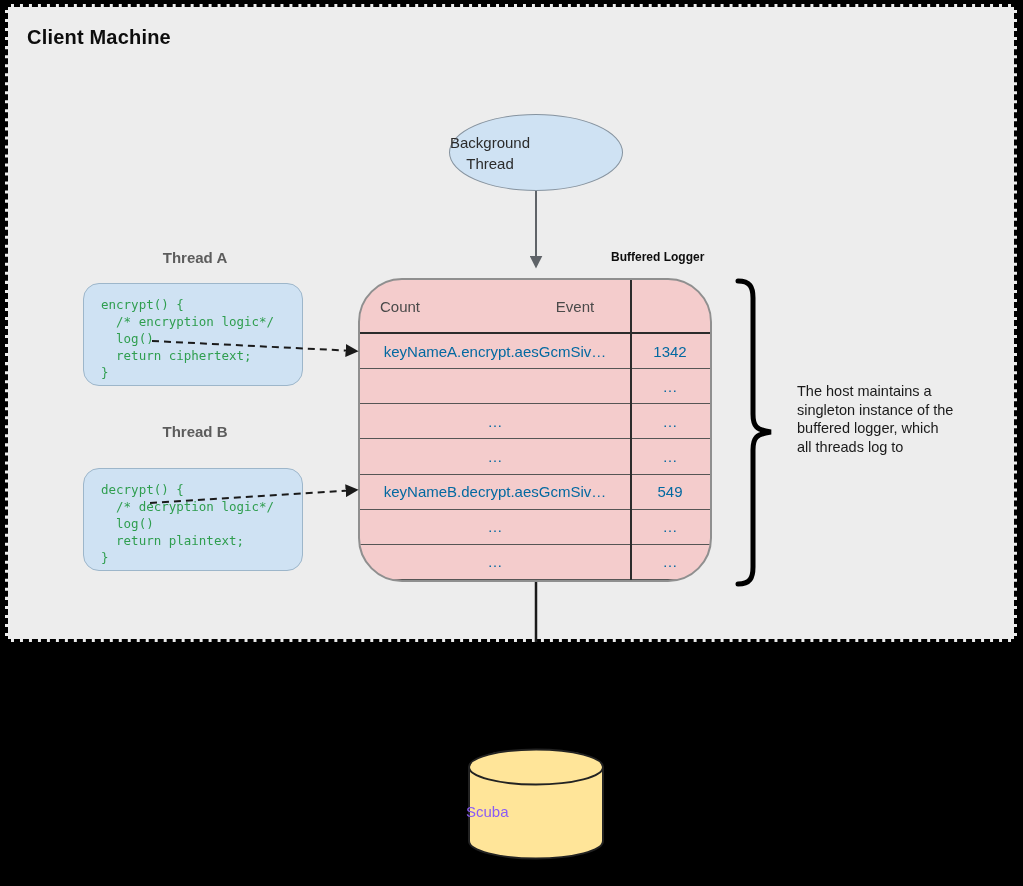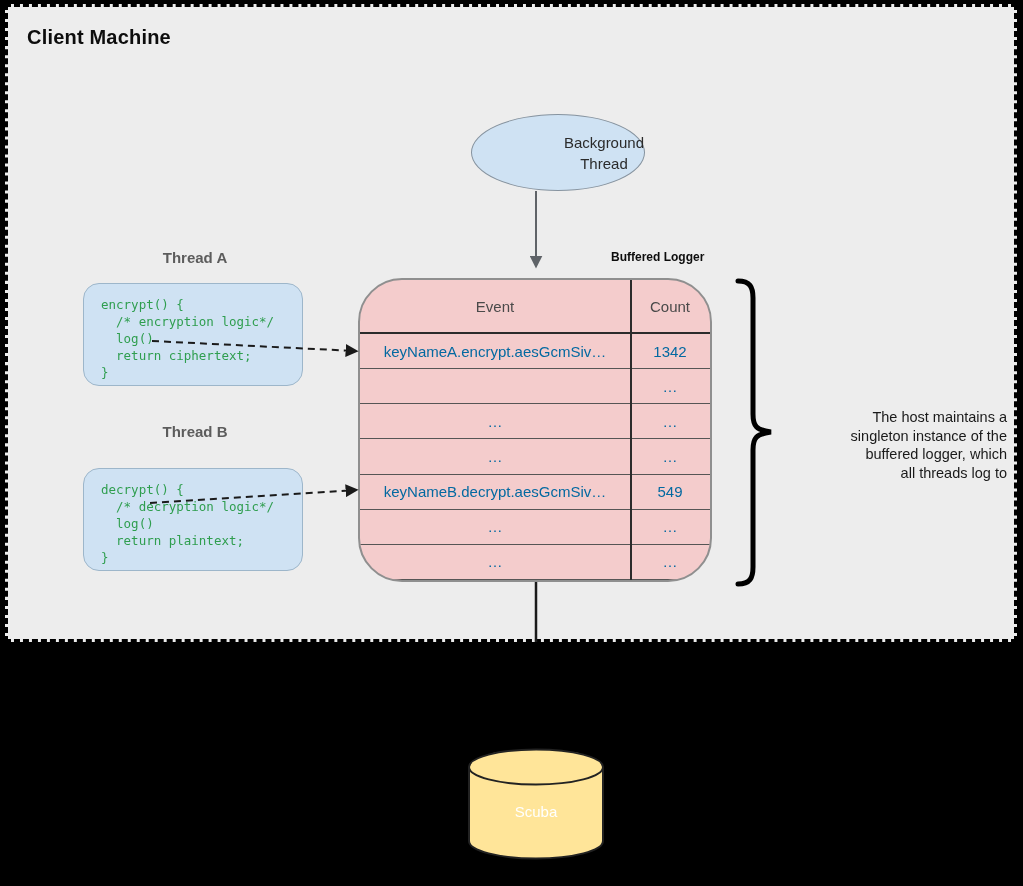--- a/index.html
+++ b/index.html
@@ -15,24 +15,24 @@
     left:5px;top:4px;width:1012px;height:638px;box-sizing:border-box;
     background:var(--client-bg,#ededed);
     border:3px dashed #000;
   }
   .client-title{
     left:27px;top:26px;font-size:20px;font-weight:bold;color:#0d0d0d;letter-spacing:.2px;
   }
 
   
   .bg-thread{
-    left:471px;top:114px;width:174px;height:77px;box-sizing:border-box;
+    left:449px;top:114px;width:174px;height:77px;box-sizing:border-box;
     background:var(--blue-fill,#cfe2f3);
     border:1.5px solid #86939f;border-radius:50%;
-    display:flex;align-items:center;justify-content:flex-end;
+    display:flex;align-items:center;justify-content:flex-start;
   }
   .bg-thread .lbl{
     white-space:pre-line;text-align:center;font-size:15px;line-height:21px;color:#2b2b2b;
   }
 
   
   .thread-label{
     width:220px;text-align:center;font-size:15px;font-weight:bold;color:#5c5c5c;
   }
   .t-a{left:85px;top:249px;}
@@ -64,27 +64,27 @@
   .trow{flex:1;display:flex;border-bottom:1px solid #555;}
   .trow:last-child{border-bottom:none;}
   .cell{display:flex;align-items:center;justify-content:center;color:#0369a1;font-size:15px;}
   .cell.event{width:270px;}
   .cell.count{flex:1;}
   .thead .cell{color:#4a4a4a;font-size:15px;}
   .tdivider{position:absolute;left:270px;top:0;bottom:0;width:2px;background:#2b2b2b;}
 
   
   .annotation{
-    left:797px;top:408px;width:210px;
-    font-size:14.5px;line-height:18.5px;color:#1a1a1a;white-space:pre-line;text-align:right;
+    left:797px;top:382px;width:210px;
+    font-size:14.5px;line-height:18.5px;color:#1a1a1a;white-space:pre-line;
   }
 
   
   .scuba-label{
-    left:466px;top:803px;width:140px;text-align:center;font-size:15px;color:#ffffff;
+    left:466px;top:803px;width:140px;font-size:15px;color:#8b5cf6;
   }
 
   .overlay{left:0;top:0;pointer-events:none;}
 </style>
 </head>
 <body>
 
 <div class="stage">
 
   <div class="abs client-box"></div>
@@ -110,22 +110,22 @@
   /* decryption logic*/
   log()
   return plaintext;
 }</pre>
   </div>
 
   <div class="abs logger-label">Buffered Logger</div>
 
   <div class="abs logger-table">
     <div class="thead">
+      <div class="cell count">Count</div>
       <div class="cell event">Event</div>
-      <div class="cell count">Count</div>
     </div>
     <div class="trow">
       <div class="cell event">keyNameA.encrypt.aesGcmSiv…</div>
       <div class="cell count">1342</div>
     </div>
     <div class="trow">
       <div class="cell event"></div>
       <div class="cell count">…</div>
     </div>
     <div class="trow">

